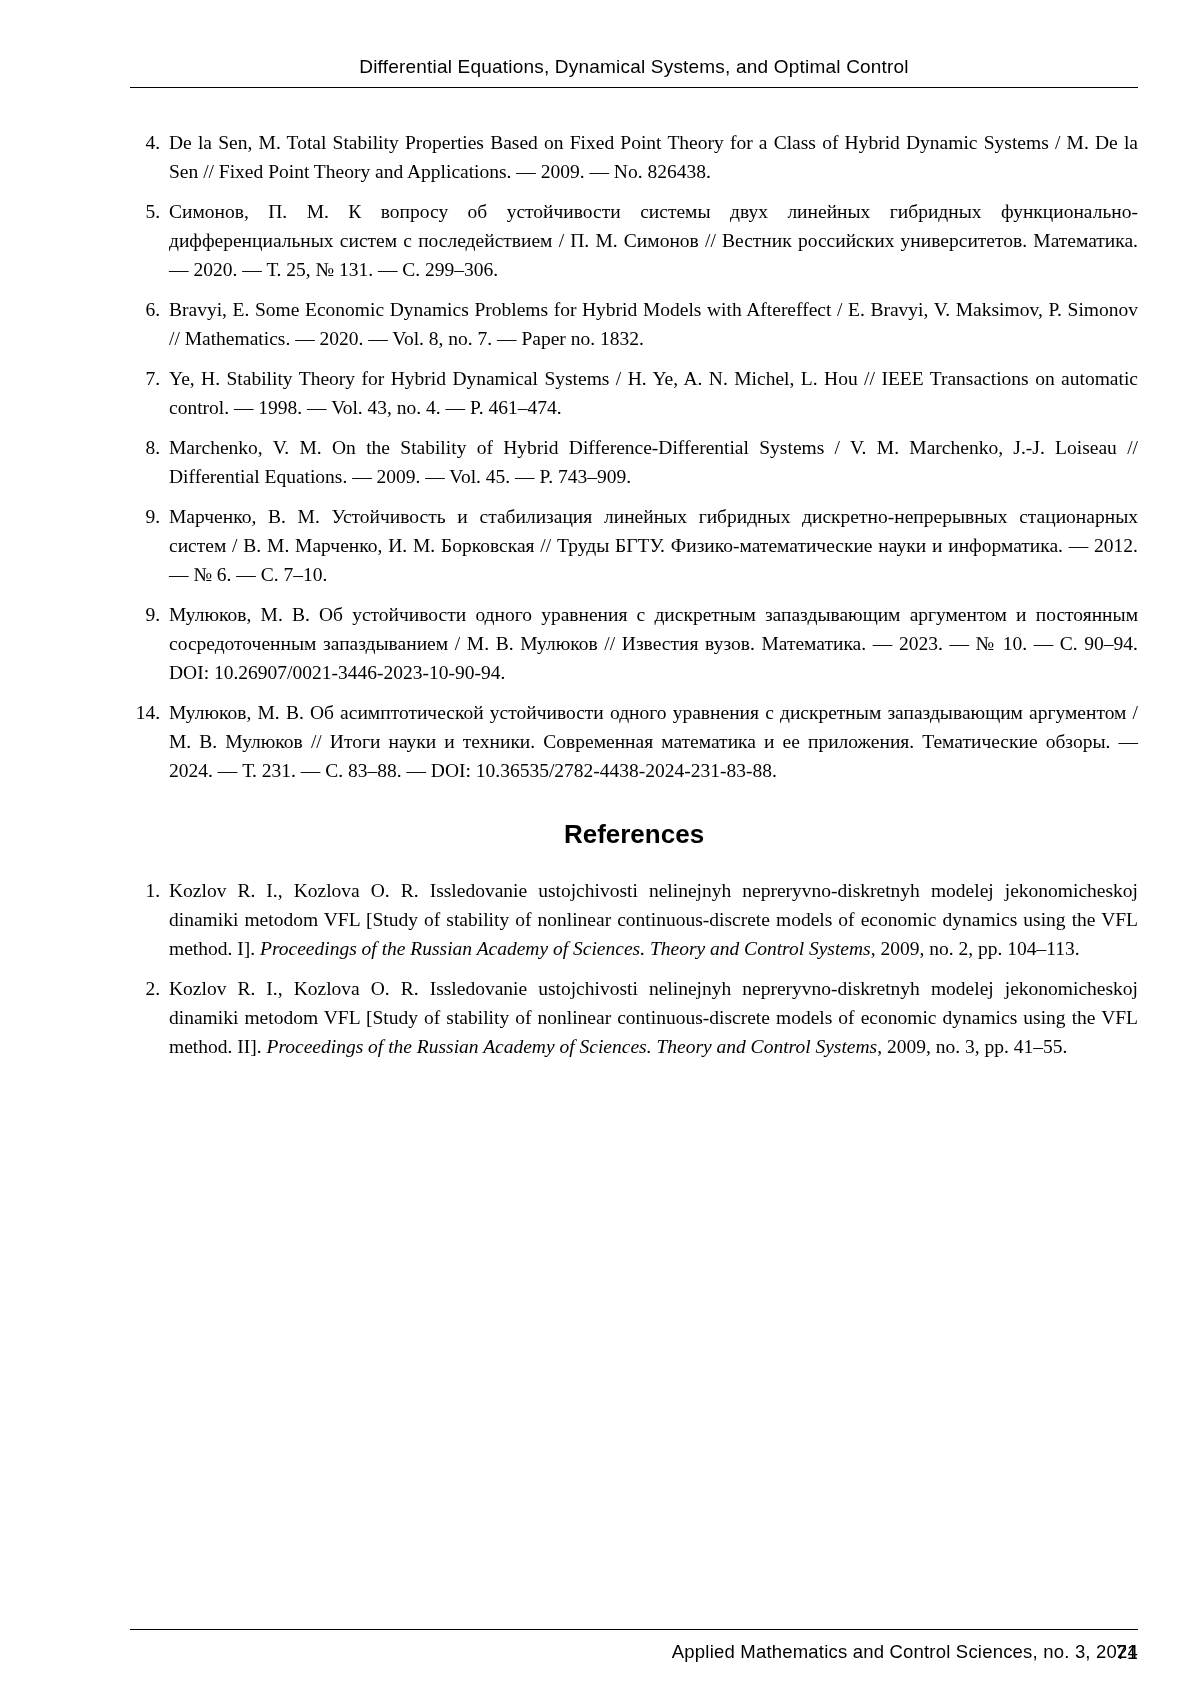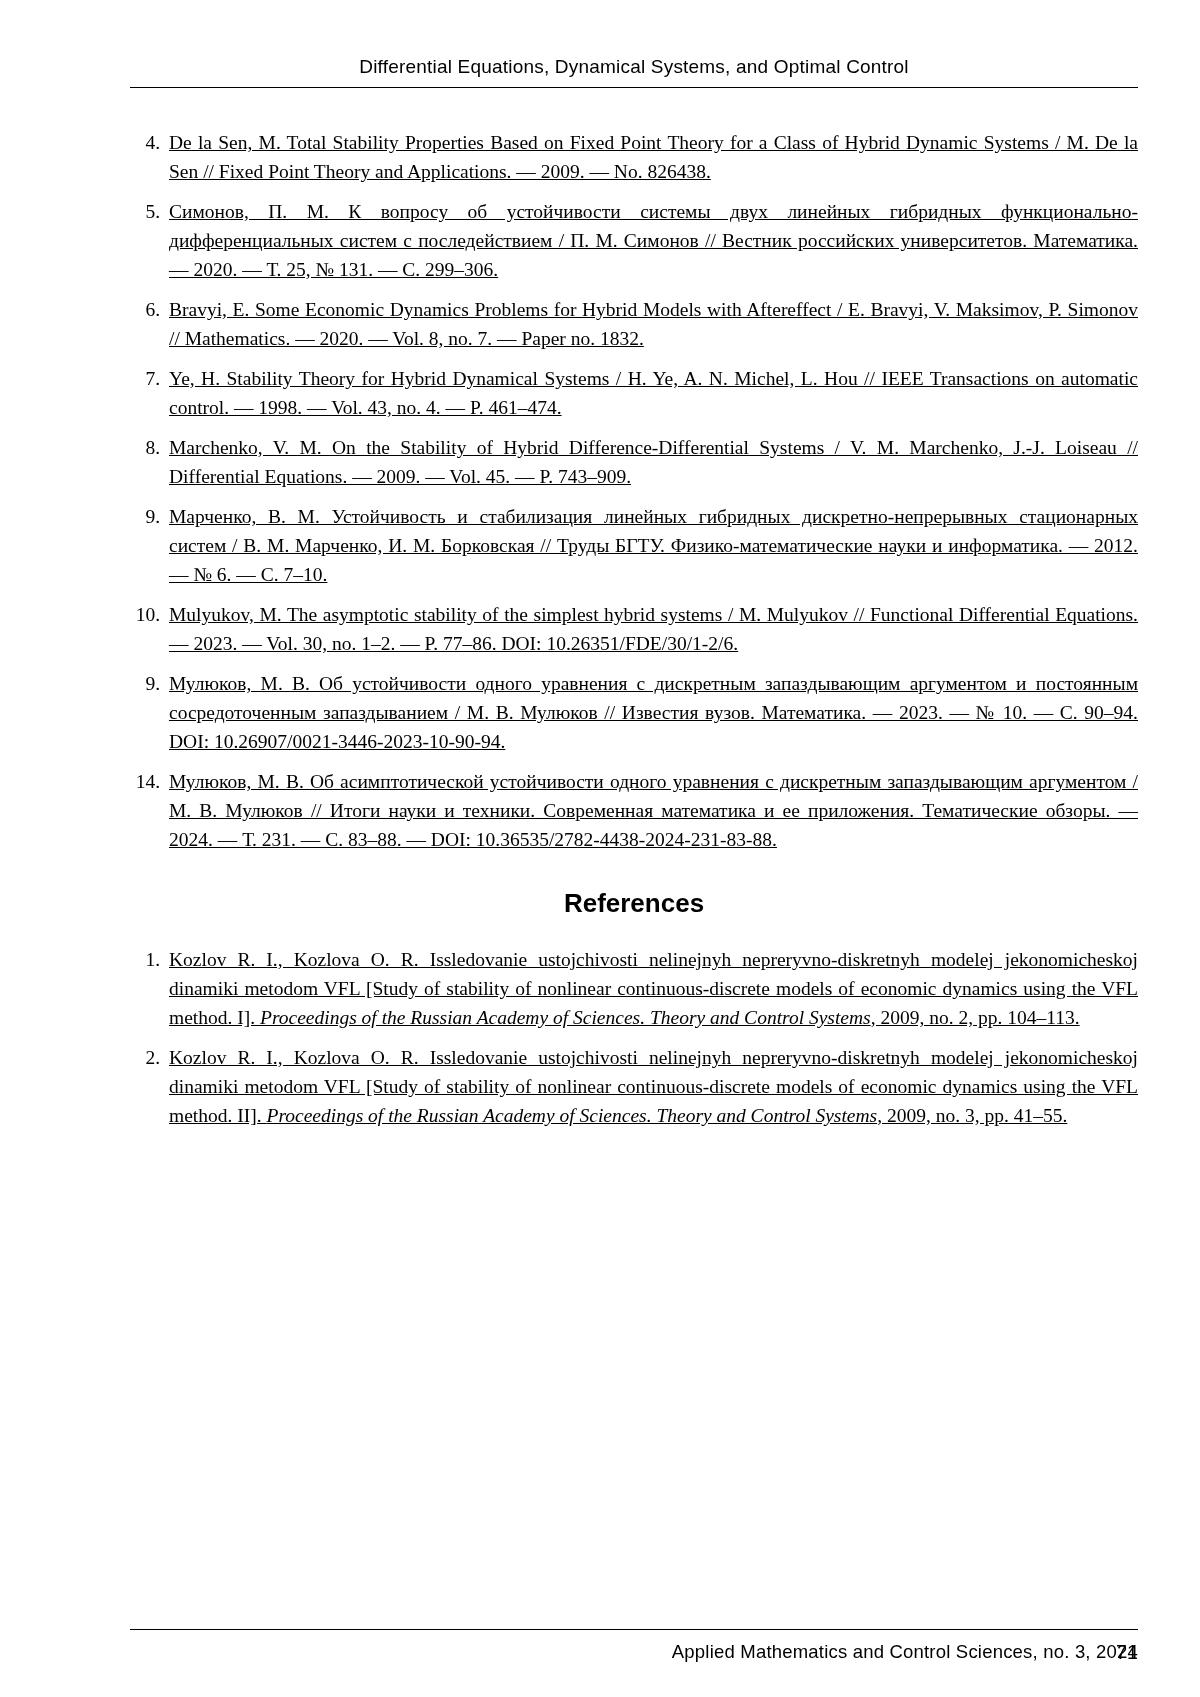--- a/index.html
+++ b/index.html
@@ -47,21 +47,20 @@
     }
     .ref-num {
       flex: 0 0 30px;
       text-align: right;
       margin-right: 9px;
       white-space: nowrap;
     }
     .ref-text {
       flex: 1 1 auto;
       text-align: justify;
-      text-decoration: underline;
     }
     .it { font-style: italic; }
     .section-heading {
       font-family: "Liberation Sans", sans-serif;
       font-size: 26px;
       font-weight: 700;
       text-align: center;
       margin: 34px 0 26px 0;
       line-height: 1.2;
     }
@@ -116,24 +115,20 @@
         </div>
         <div class="ref-item">
           <span class="ref-num">8.</span>
           <div class="ref-text"><span>Marchenko, V. M. On the Stability of Hybrid Difference-Differential Systems / V. M. Marchenko, J.-J. Loiseau // Differential Equations. — 2009. — Vol. 45. — P. 743–909.</span></div>
         </div>
         <div class="ref-item">
           <span class="ref-num">9.</span>
           <div class="ref-text"><span>Марченко, В. М. Устойчивость и стабилизация линейных гибридных дискретно-непрерывных стационарных систем / В. М. Марченко, И. М. Борковская // Труды БГТУ. Физико-математические науки и информатика. — 2012. — № 6. — С. 7–10.</span></div>
         </div>
         <div class="ref-item">
-          <span class="ref-num">10.</span>
-          <div class="ref-text"><span>Mulyukov, M. The asymptotic stability of the simplest hybrid systems / M. Mulyukov // Functional Differential Equations. — 2023. — Vol. 30, no. 1–2. — P. 77–86. DOI: 10.26351/FDE/30/1-2/6.</span></div>
-        </div>
-        <div class="ref-item">
           <span class="ref-num">9.</span>
           <div class="ref-text"><span>Мулюков, М. В. Об устойчивости одного уравнения с дискретным запаздывающим аргументом и постоянным сосредоточенным запаздыванием / М. В. Мулюков // Известия вузов. Математика. — 2023. — № 10. — С. 90–94. DOI: 10.26907/0021-3446-2023-10-90-94.</span></div>
         </div>
         <div class="ref-item">
           <span class="ref-num">14.</span>
           <div class="ref-text"><span>Мулюков, М. В. Об асимптотической устойчивости одного уравнения с дискретным запаздывающим аргументом / М. В. Мулюков // Итоги науки и техники. Современная математика и ее приложения. Тематические обзоры. — 2024. — Т. 231. — С. 83–88. — DOI: 10.36535/2782-4438-2024-231-83-88.</span></div>
         </div>
       </div>
 
     <h1 class="section-heading">References</h1>

